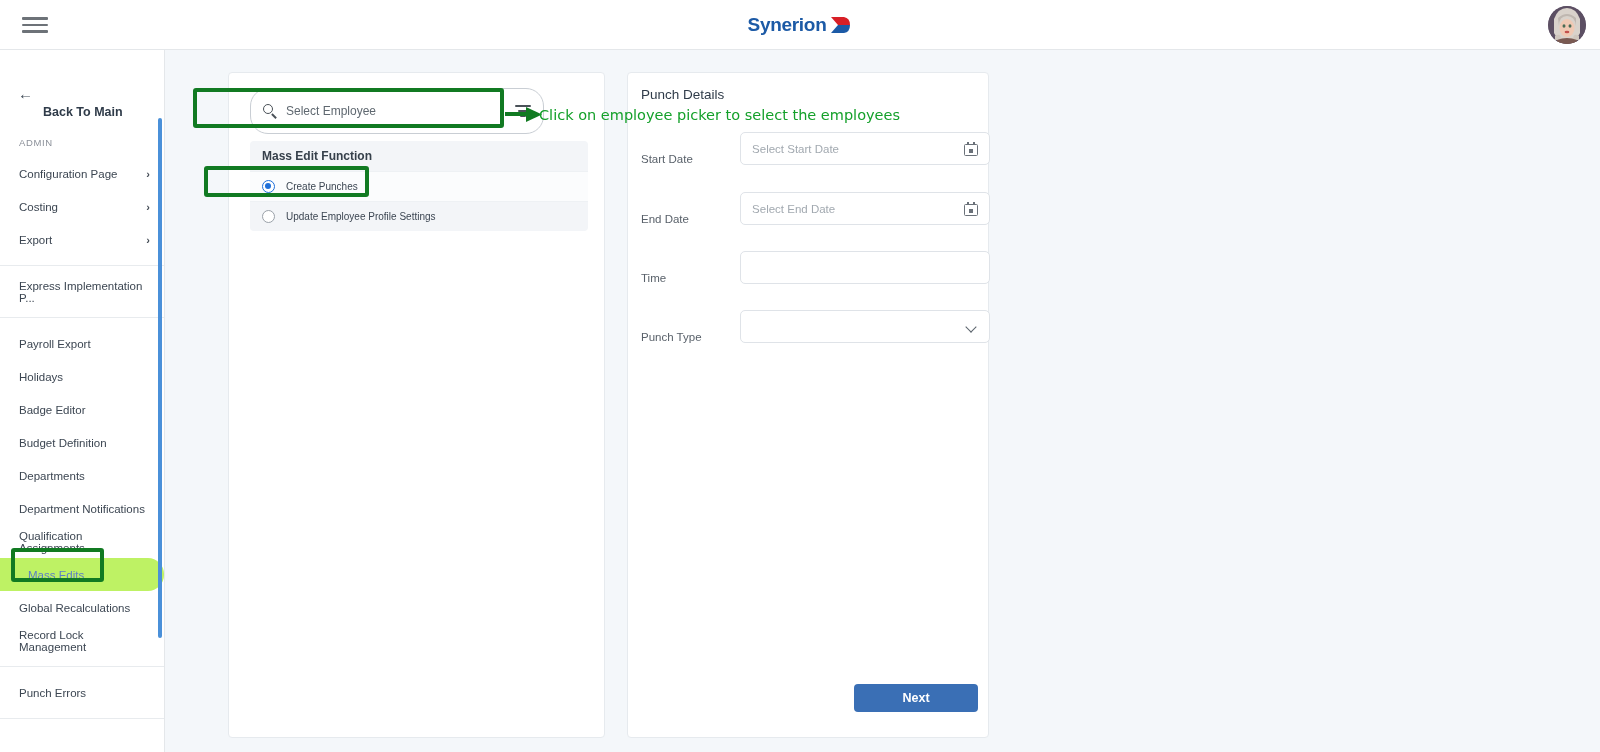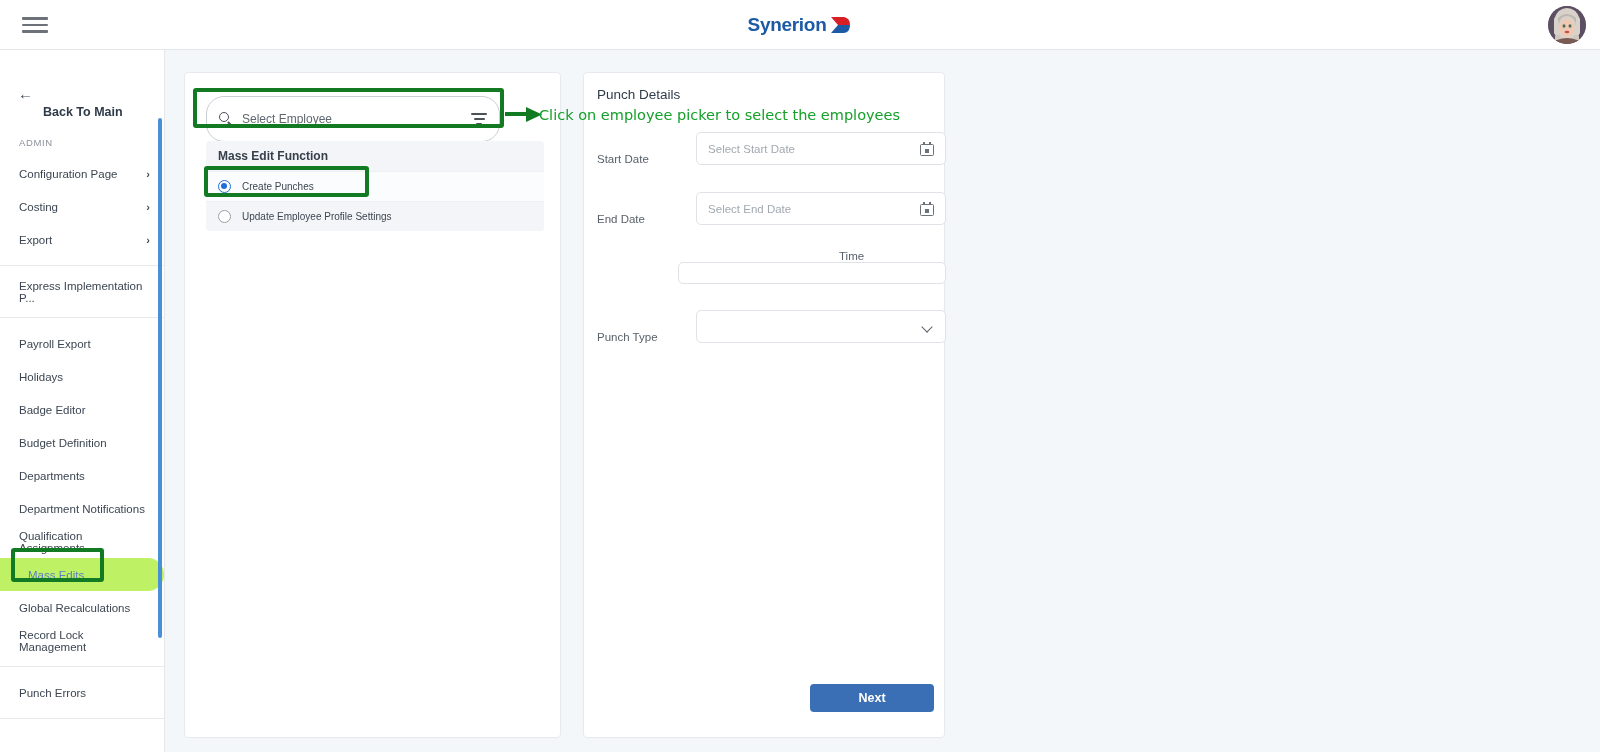--- a/index.html
+++ b/index.html
@@ -84,28 +84,28 @@
 
   
   .main {
     position: absolute; left: 165px; top: 50px;
     width: 1435px; height: 702px;
     background: #f4f7fa;
   }
 
   .card {
     position: absolute; background: #ffffff;
-    border: 1px solid #e6eaee; border-radius: 4px;
+    border: 1px solid #e6eaee; border-radius: 4px; margin-left: 44px;
   }
   .card-left { left: 19px; top: 22px; width: 377px; height: 666px; }
   .card-right { left: 418px; top: 22px; width: 362px; height: 666px; }
 
   
   .picker {
-    position: absolute; left: 21px; top: 23px;
+    position: absolute; left: 21px; top: 15px;
     width: 294px; height: 46px;
     border: 1px solid #c9ced4; border-radius: 18px;
     display: flex; align-items: center; padding: 0 12px 0 12px;
     background: #fff; cursor: text;
   }
   .picker .ph { font-size: 12px; color: #5f6870; margin-left: 9px; flex: 1; }
   .ico-search { width: 14px; height: 14px; position: relative; flex-shrink: 0; }
   .ico-search .c { position: absolute; left: 0; top: 0; width: 10px; height: 10px;
     border: 1.6px solid #4a5158; border-radius: 50%; }
   .ico-search .h { position: absolute; left: 9px; top: 9px; width: 6px; height: 1.7px;
@@ -358,21 +358,21 @@
         <span class="ph">Select End Date</span>
         <span class="ico-cal">
           <span class="t1"></span>
             <span class="t2"></span>
             <span class="b"></span>
             <span class="d"></span>
         </span>
       </div>
     </div>
 
-    <div class="field-row" style="top:177px;flex-direction:column;">
+    <div class="field-row" style="top:177px;">
       <div class="field-label">Time</div>
       <div class="field-input">
         <span class="ph"></span>
       </div>
     </div>
 
     <div class="field-row" style="top:236px;">
       <div class="field-label">Punch Type</div>
       <div class="field-input">
         <span class="ph"></span>

